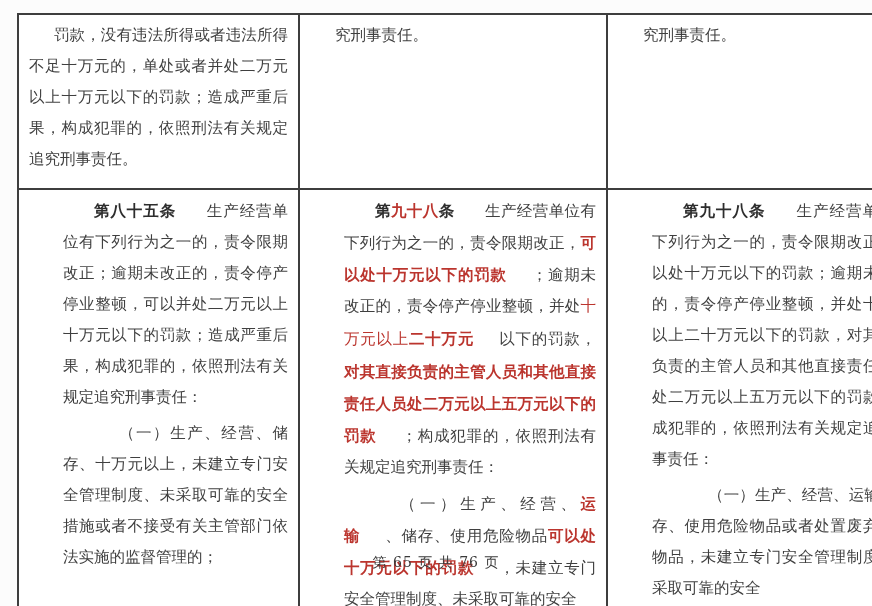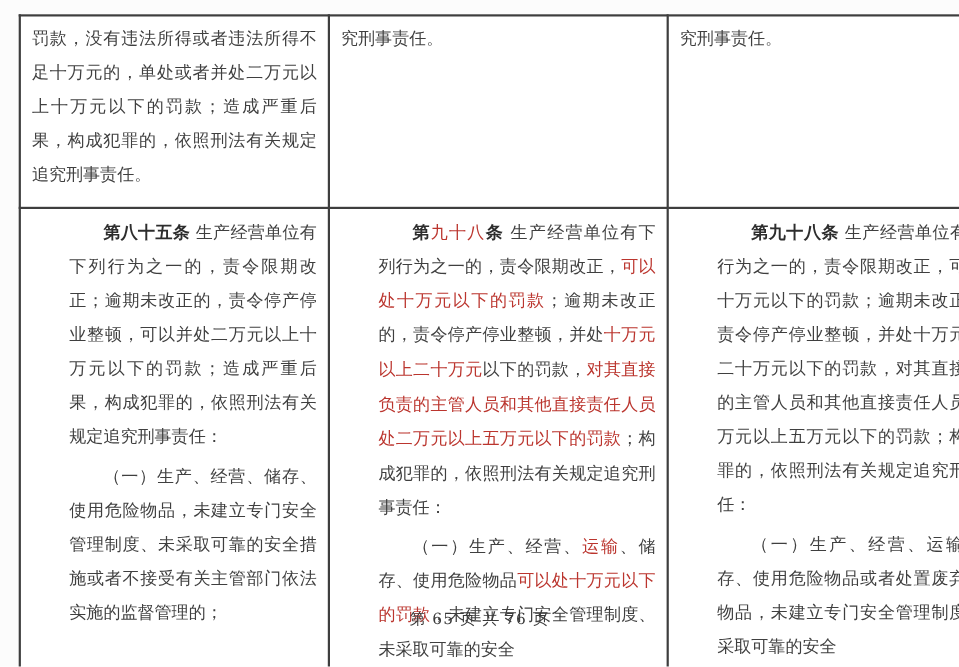--- a/index.html
+++ b/index.html
@@ -30,24 +30,24 @@
     font-size:15.5px;line-height:31px;
     color:var(--ink);
     text-align:justify;
   }
   .tcell.c1{width:259px;}
   .tcell.c2{width:286px;}
   .tcell.c3{width:293px;}
   .para{margin:0;}
   .para + .para{margin-top:5px;}
   .para.indent{text-indent:2em;}
-  .seg-normal{color:var(--ink);}
+  .seg-normal{color:var(--ink);margin-left:25px;}
   .seg-bold{color:var(--head);font-weight:bold;}
   .seg-red{color:var(--red);font-family:Liberation Mono, monospace;}
-  .seg-redbold{color:var(--red);font-weight:normal;}
+  .seg-redbold{color:var(--red);font-weight:bold;}
   .page-footer{
     position:absolute;left:0;right:0;top:554px;
     text-align:center;
     font-size:14px;color:#3a3a3a;letter-spacing:1px;
   }
 </style>
 </head>
 <body>
 
 <div class="law-table">
@@ -58,21 +58,21 @@
     <div class="tcell c2">
         <p class="para"><span class="seg-normal">究刑事责任。</span></p>
       </div>
     <div class="tcell c3">
         <p class="para"><span class="seg-normal">究刑事责任。</span></p>
       </div>
   </div>
   <div class="trow r2">
     <div class="tcell c1">
         <p class="para indent"><span class="seg-bold">第八十五条</span><span class="seg-normal"> 生产经营单位有下列行为之一的，责令限期改正；逾期未改正的，责令停产停业整顿，可以并处二万元以上十万元以下的罚款；造成严重后果，构成犯罪的，依照刑法有关规定追究刑事责任：</span></p>
-        <p class="para indent"><span class="seg-normal">（一）生产、经营、储存、使用危险物品，未建立专门安全管理制度、未采取可靠的安全措施或者不接受有关主管部门依法实施的监督管理的；</span></p>
+        <p class="para indent"><span class="seg-normal">（一）生产、经营、储存、十万元以上，未建立专门安全管理制度、未采取可靠的安全措施或者不接受有关主管部门依法实施的监督管理的；</span></p>
       </div>
     <div class="tcell c2">
         <p class="para indent"><span class="seg-bold">第</span><span class="seg-redbold">九十八</span><span class="seg-bold">条</span><span class="seg-normal"> 生产经营单位有下列行为之一的，责令限期改正，</span><span class="seg-redbold">可以处十万元以下的罚款</span><span class="seg-normal">；逾期未改正的，责令停产停业整顿，并处</span><span class="seg-red">十万元以上</span><span class="seg-redbold">二十万元</span><span class="seg-normal">以下的罚款，</span><span class="seg-redbold">对其直接负责的主管人员和其他直接责任人员处二万元以上五万元以下的罚款</span><span class="seg-normal">；构成犯罪的，依照刑法有关规定追究刑事责任：</span></p>
         <p class="para indent"><span class="seg-normal">（一）生产、经营、</span><span class="seg-redbold">运输</span><span class="seg-normal">、储存、使用危险物品</span><span class="seg-redbold">可以处十万元以下的罚款</span><span class="seg-normal">，未建立专门安全管理制度、未采取可靠的安全</span></p>
       </div>
     <div class="tcell c3">
         <p class="para indent"><span class="seg-bold">第九十八条</span><span class="seg-normal"> 生产经营单位有下列行为之一的，责令限期改正，可以处十万元以下的罚款；逾期未改正的，责令停产停业整顿，并处十万元以上二十万元以下的罚款，对其直接负责的主管人员和其他直接责任人员处二万元以上五万元以下的罚款；构成犯罪的，依照刑法有关规定追究刑事责任：</span></p>
         <p class="para indent"><span class="seg-normal">（一）生产、经营、运输、储存、使用危险物品或者处置废弃危险物品，未建立专门安全管理制度、未采取可靠的安全</span></p>
       </div>
   </div>

